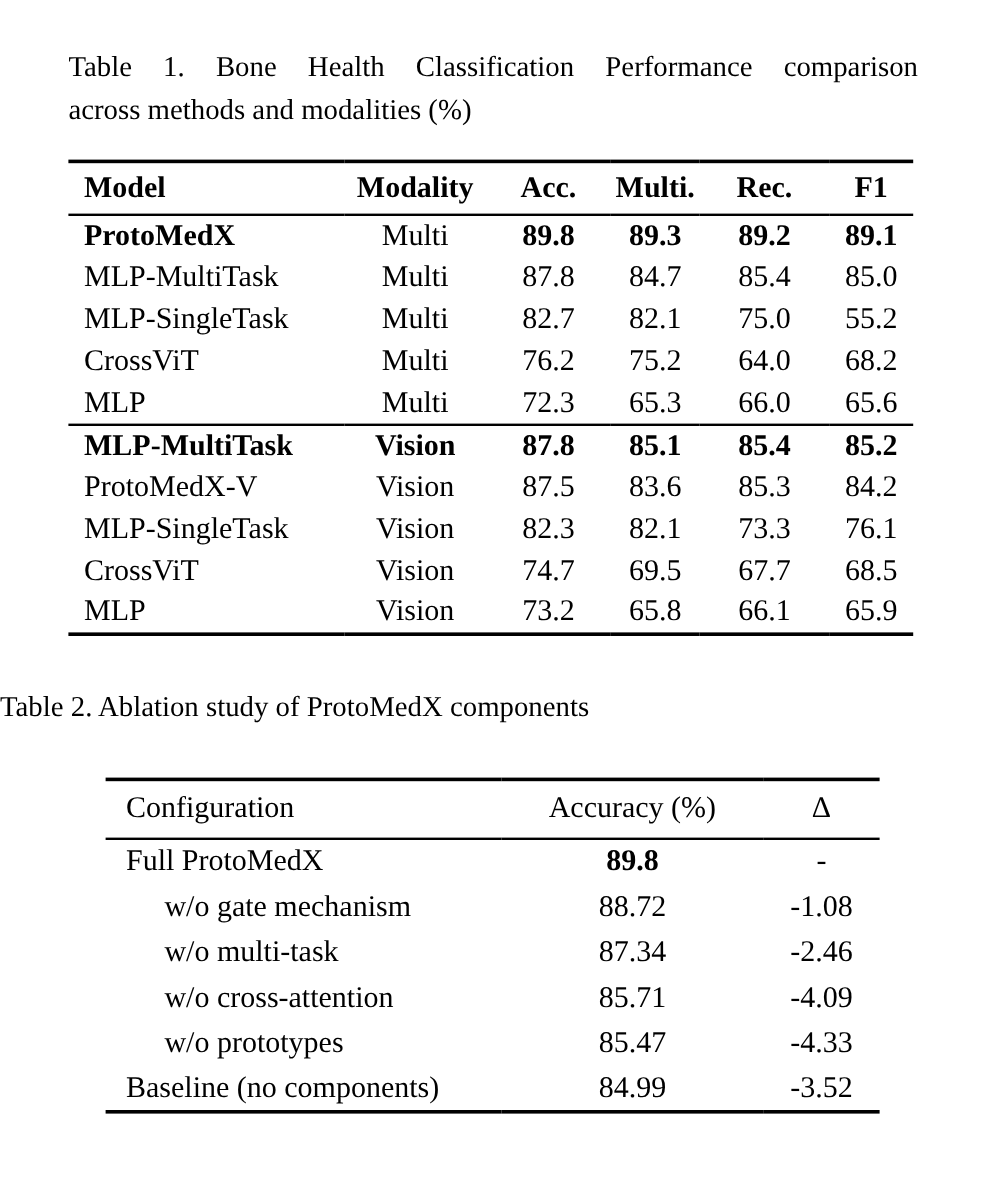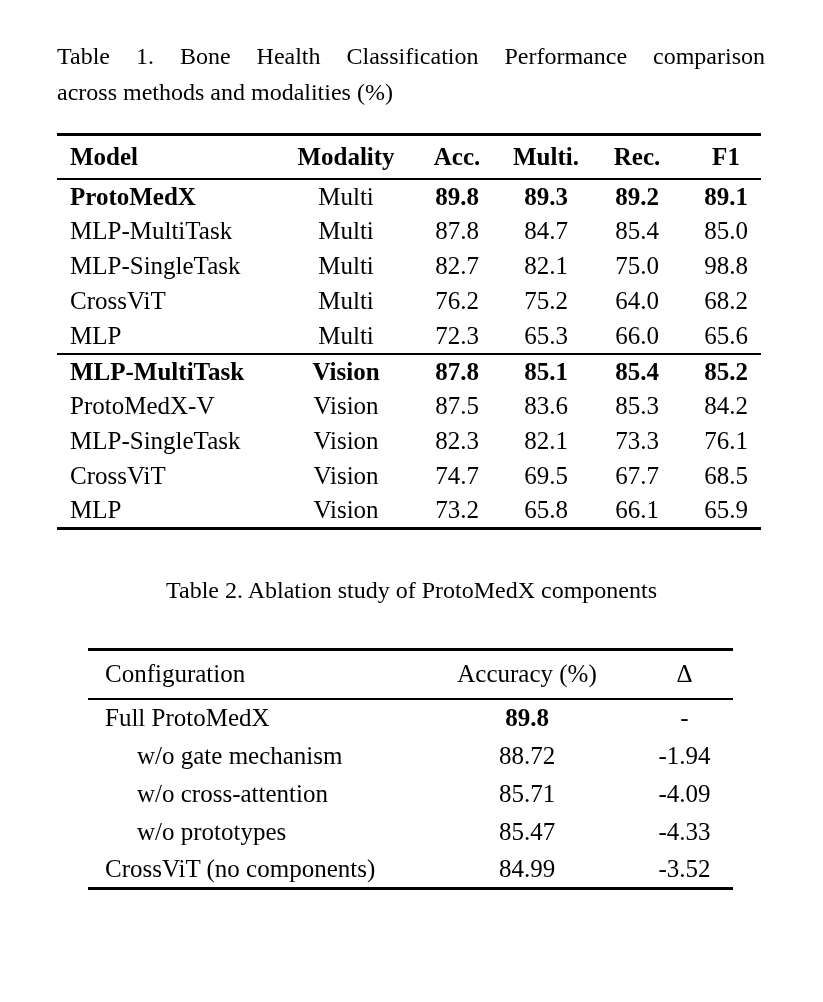--- a/index.html
+++ b/index.html
@@ -54,21 +54,21 @@
   .t1 th { font-weight: bold; }
   .t1 .c-model { text-align: left; padding-left: 13px; }
   .b { font-weight: bold; }
 
   
   .caption2 {
     margin: 42px 0 0 0;
     width: 823px;
     font-size: 24px;
     line-height: 36px;
-    text-align: center;
+    text-align: left;
   }
 
   
   .t2 {
     margin: 40px 0 0 88px;
     width: 645px;
     border-collapse: collapse;
     table-layout: fixed;
     font-size: 25px;
     border-top: 3px solid #000;
@@ -131,21 +131,21 @@
       <td>84.7</td>
       <td>85.4</td>
       <td>85.0</td>
     </tr>
     <tr>
       <td class="c-model">MLP-SingleTask</td>
       <td>Multi</td>
       <td>82.7</td>
       <td>82.1</td>
       <td>75.0</td>
-      <td>98.8</td>
+      <td>55.2</td>
     </tr>
     <tr>
       <td class="c-model">CrossViT</td>
       <td>Multi</td>
       <td>76.2</td>
       <td>75.2</td>
       <td>64.0</td>
       <td>68.2</td>
     </tr>
     <tr>
@@ -218,31 +218,36 @@
   </thead>
   <tbody>
     <tr>
       <td class="c-config">Full ProtoMedX</td>
       <td class="b">89.8</td>
       <td>-</td>
     </tr>
     <tr>
       <td class="c-config indent">w/o gate mechanism</td>
       <td>88.72</td>
-      <td>-1.94</td>
+      <td>-1.08</td>
+    </tr>
+    <tr>
+      <td class="c-config indent">w/o multi-task</td>
+      <td>87.34</td>
+      <td>-2.46</td>
     </tr>
     <tr>
       <td class="c-config indent">w/o cross-attention</td>
       <td>85.71</td>
       <td>-4.09</td>
     </tr>
     <tr>
       <td class="c-config indent">w/o prototypes</td>
       <td>85.47</td>
       <td>-4.33</td>
     </tr>
     <tr>
-      <td class="c-config">CrossViT (no components)</td>
+      <td class="c-config">Baseline (no components)</td>
       <td>84.99</td>
       <td>-3.52</td>
     </tr>
   </tbody>
 </table>
 
 </body></html>

